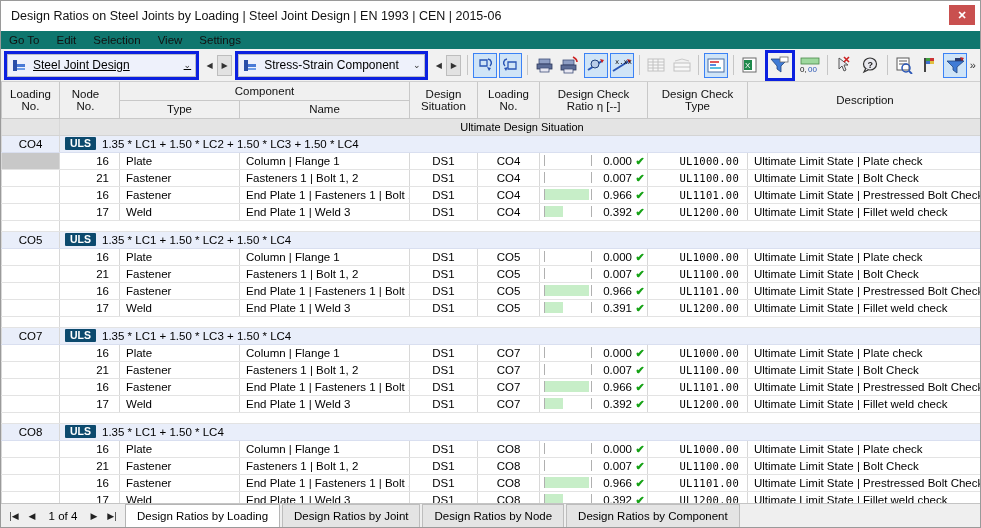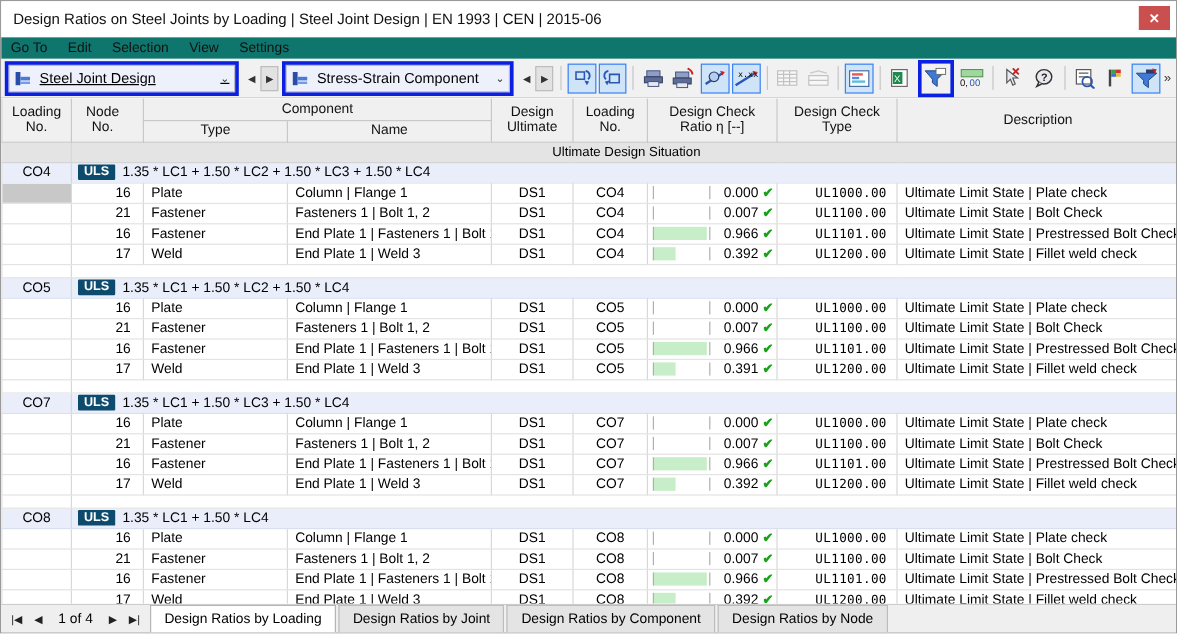--- a/index.html
+++ b/index.html
@@ -499,21 +499,21 @@
           <col style="width:235px">
       </colgroup>
       <thead>
         <tr>
           <th rowspan="2" class="c-load"><span style="white-space:pre-line">Loading
 No.</span></th>
           <th rowspan="2" class="c-node"><span style="white-space:pre-line">Node
 No.</span></th>
           <th colspan="2"><span>Component</span></th>
           <th rowspan="2"><span style="white-space:pre-line">Design
-Ultimate</span></th>
+Situation</span></th>
           <th rowspan="2"><span style="white-space:pre-line">Loading
 No.</span></th>
           <th rowspan="2"><span style="white-space:pre-line">Design Check
 Ratio η [--]</span></th>
           <th rowspan="2"><span style="white-space:pre-line">Design Check
 Type</span></th>
           <th rowspan="2"><span>Description</span></th>
         </tr>
         <tr>
           <th><span>Type</span></th>
@@ -865,18 +865,18 @@
     <div class="pager">
       <span class="pgbtn">|◀</span>
       <span class="pgbtn">◀</span>
       <span class="pglabel">1 of 4</span>
       <span class="pgbtn">▶</span>
       <span class="pgbtn">▶|</span>
     </div>
     <div class="tabs" id="tabs">
         <div class="tab active">Design Ratios by Loading</div>
         <div class="tab">Design Ratios by Joint</div>
+        <div class="tab">Design Ratios by Node</div>
         <div class="tab">Design Ratios by Component</div>
-        <div class="tab">Design Ratios by Node</div>
       </div>
   </div>
 
 </div>
 
 </body></html>

